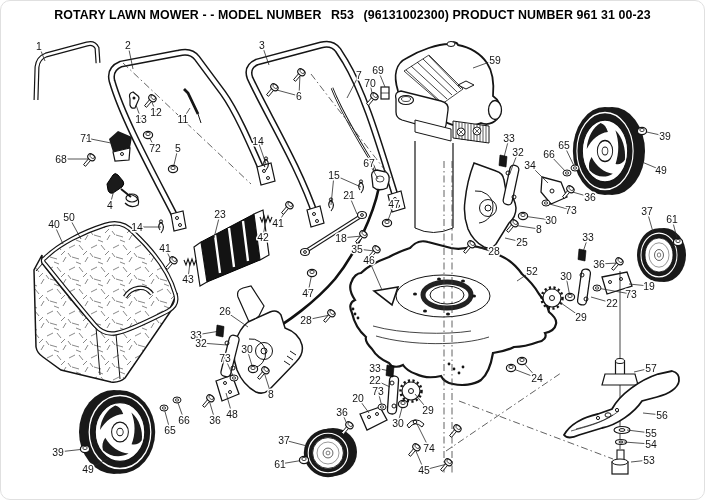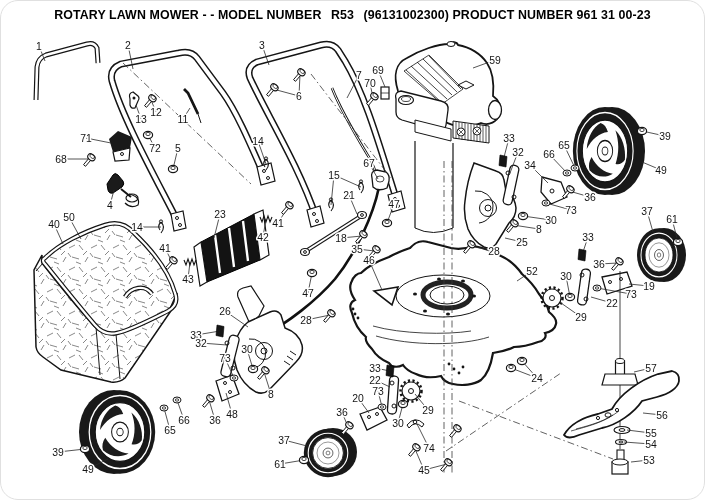--- a/index.html
+++ b/index.html
@@ -1,17 +1,17 @@
 <!DOCTYPE html>
 <html><head>
 <meta charset="utf-8">
 <style>
   html,body{margin:0;padding:0;background:#fff;}
   .stage{position:relative;width:705px;height:500px;background:#fff;overflow:hidden;
-         border:1px solid #e0e0e0;border-radius:18px;box-sizing:border-box;
+         border:1px solid #e0e0e0;border-radius:10px;box-sizing:border-box;
          font-family:"Liberation Sans",sans-serif;}
   .title{position:absolute;top:7px;left:0;right:0;text-align:center;
          font-weight:bold;font-size:12.4px;color:#000;letter-spacing:.1px;white-space:nowrap;}
   .title .seg{margin:0 3px;}
   svg.diagram{position:absolute;left:0;top:0;}
   .plabel{font-family:"Liberation Sans",sans-serif;font-size:10.4px;fill:#141414;
           text-anchor:middle;dominant-baseline:central;
           paint-order:stroke;stroke:#ffffff;stroke-width:3px;stroke-linejoin:round;}
   .leader{stroke:#2a2a2a;stroke-width:.8;}
   .ln{stroke:#151515;fill:none;}

